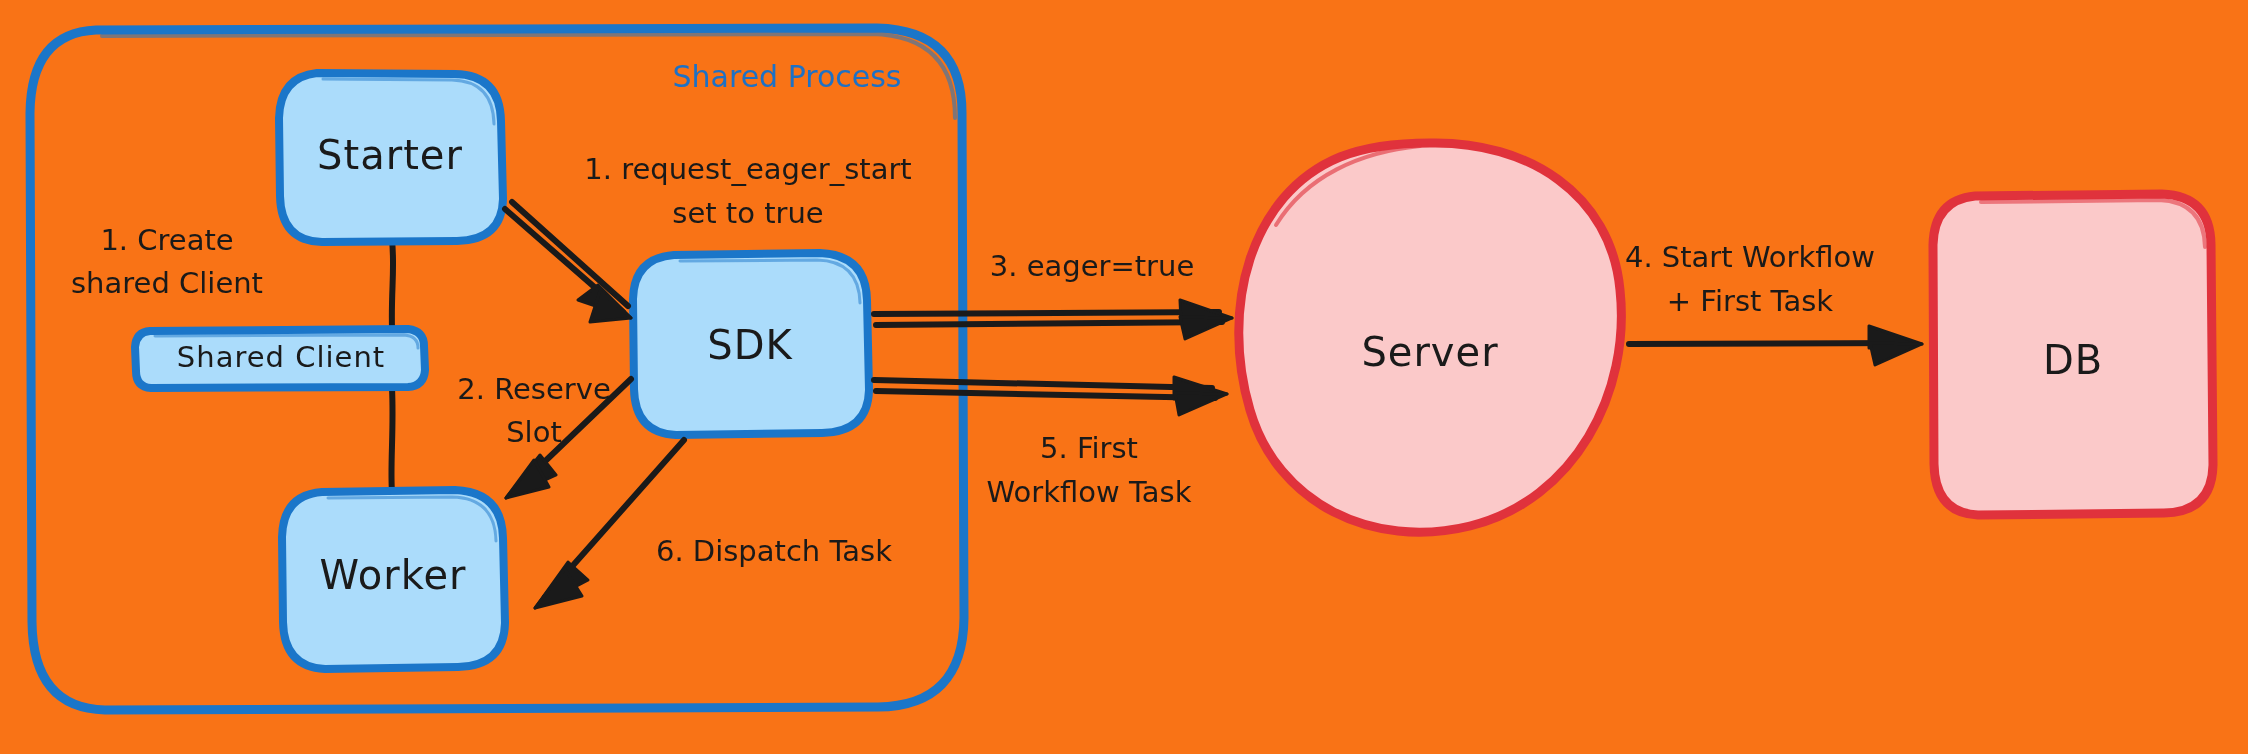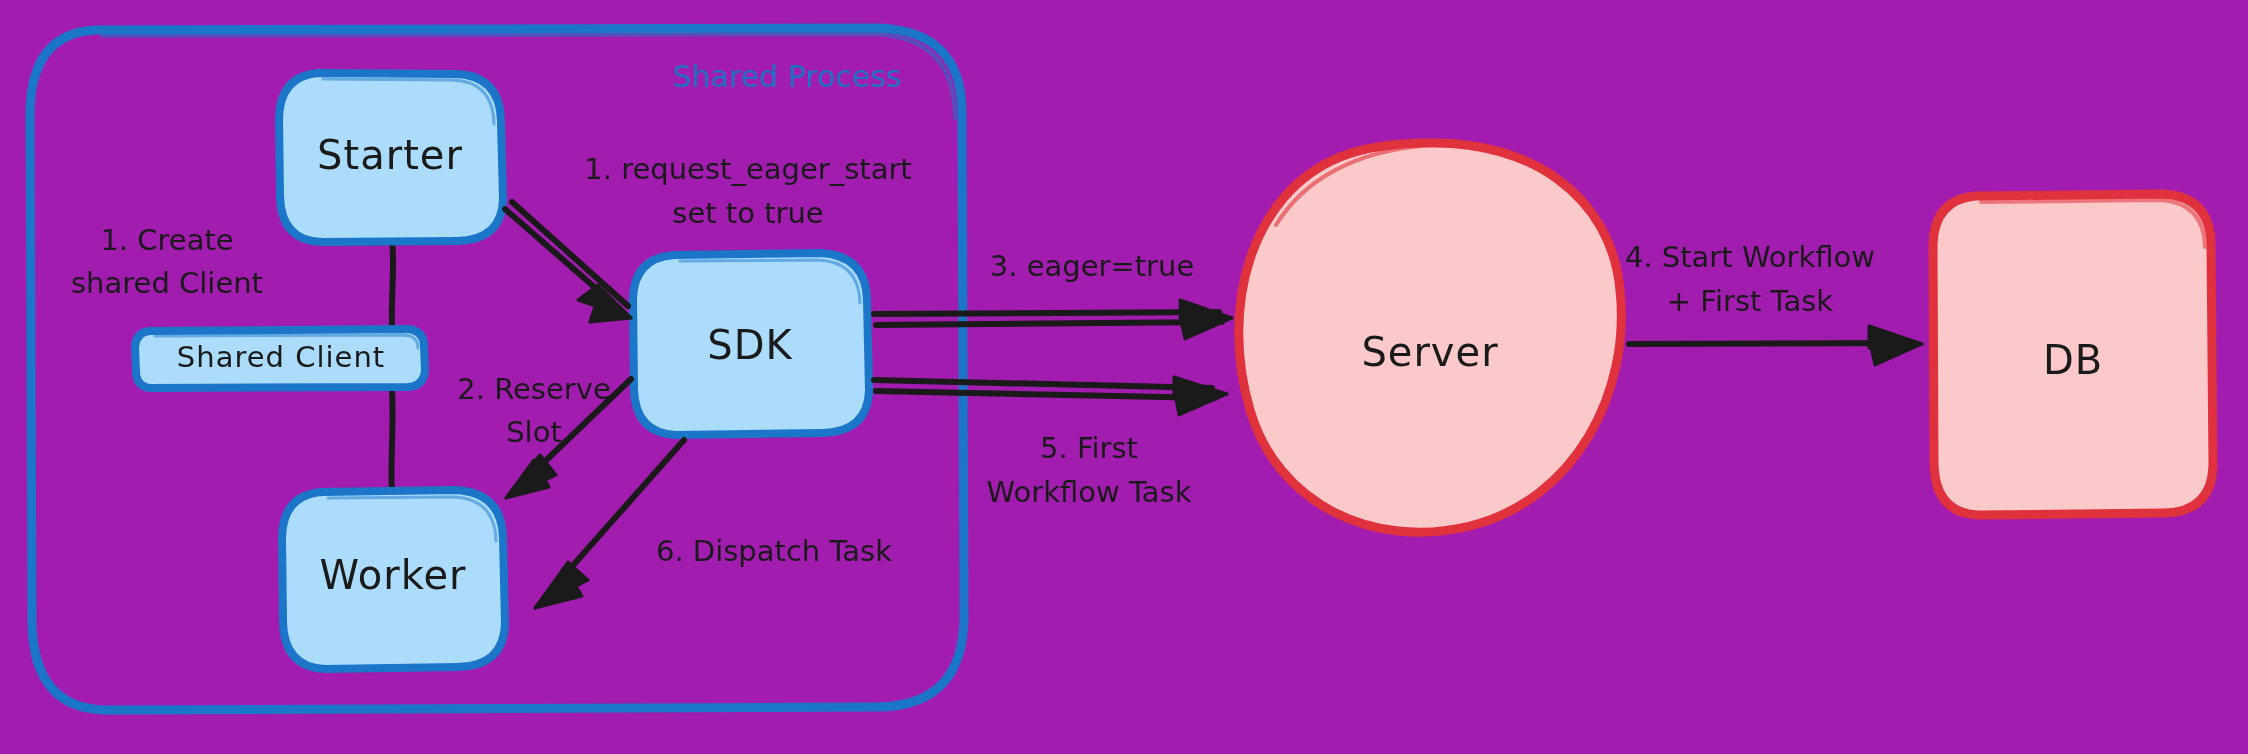--- a/index.html
+++ b/index.html
@@ -1,18 +1,18 @@
 <!DOCTYPE html>
 <html><head>
 <meta charset="utf-8">
 <style>
   html,body{margin:0;padding:0;background:#ffffff;}
   body{width:2248px;height:754px;overflow:hidden;
        font-family:"DejaVu Sans", sans-serif;}
-  #stage{position:relative;width:2248px;height:754px;background:#a21caf;}
+  #stage{position:relative;width:2248px;height:754px;background:#f97316;}
   svg#canvas{position:absolute;left:0;top:0;width:2248px;height:754px;}
 
   .node-label{
     font-family:"DejaVu Sans", sans-serif;
     font-size:40px; fill:#1a1a1a; text-anchor:middle; dominant-baseline:middle;
     letter-spacing:1px;
   }
   .node-label.small{font-size:29px;}
   .edge-label{
     font-family:"DejaVu Sans", sans-serif;

